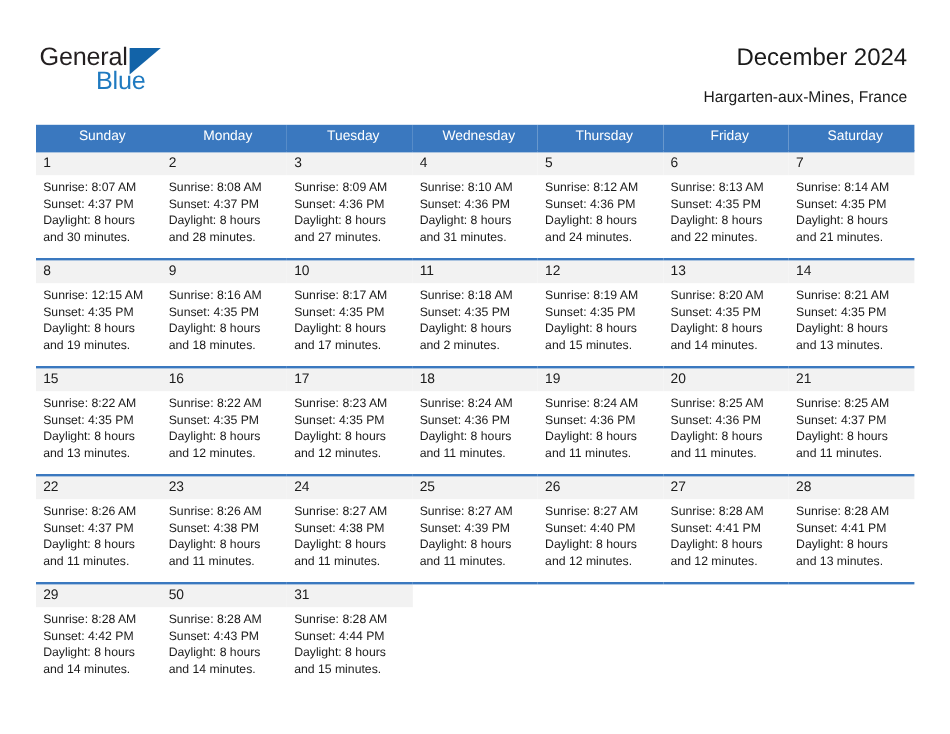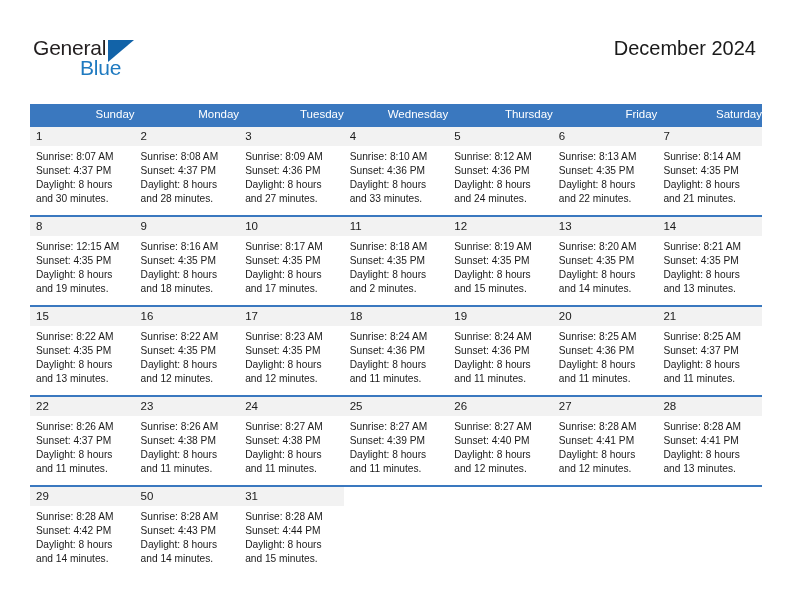--- a/index.html
+++ b/index.html
@@ -96,21 +96,21 @@
     top: 104px;
     width: 732px;
     border-collapse: collapse;
     table-layout: fixed;
   }
   .calendar th {
     background: #3a78bf;
     color: #ffffff;
     font-size: 11.5px;
     font-weight: normal;
-    text-align: right;
+    text-align: center;
     padding: 4px 0 5px 6px;
     height: 12px;
     border: none;
   }
   .calendar td {
     vertical-align: top;
     padding: 0;
     border: none;
     border-top: 2px solid #3a78bf;
     width: 104.57px;
@@ -152,20 +152,21 @@
   <div class="top-bar">
 
     <div class="logo">
       <span class="logo-general">General</span>
       <span class="logo-triangle"></span>
       <span class="logo-blue">Blue</span>
     </div>
 
     <div class="title-block">
       <div class="cal-title">December 2024</div>
+      <div class="cal-subtitle">Hargarten-aux-Mines, France</div>
     </div>
 
   </div>
 
   <table class="calendar">
     <thead>
       <tr>
         <th>Sunday</th>
         <th>Monday</th>
         <th>Tuesday</th>
@@ -210,21 +211,21 @@
               </div>
             </div>
           </td>
           <td>
             <div class="cell-inner">
               <div class="daynum">4</div>
               <div class="info">
                 <div>Sunrise: 8:10 AM</div>
                 <div>Sunset: 4:36 PM</div>
                 <div>Daylight: 8 hours</div>
-                <div>and 33 minutes.</div>
+                <div>and 31 minutes.</div>
               </div>
             </div>
           </td>
           <td>
             <div class="cell-inner">
               <div class="daynum">5</div>
               <div class="info">
                 <div>Sunrise: 8:12 AM</div>
                 <div>Sunset: 4:36 PM</div>
                 <div>Daylight: 8 hours</div>

